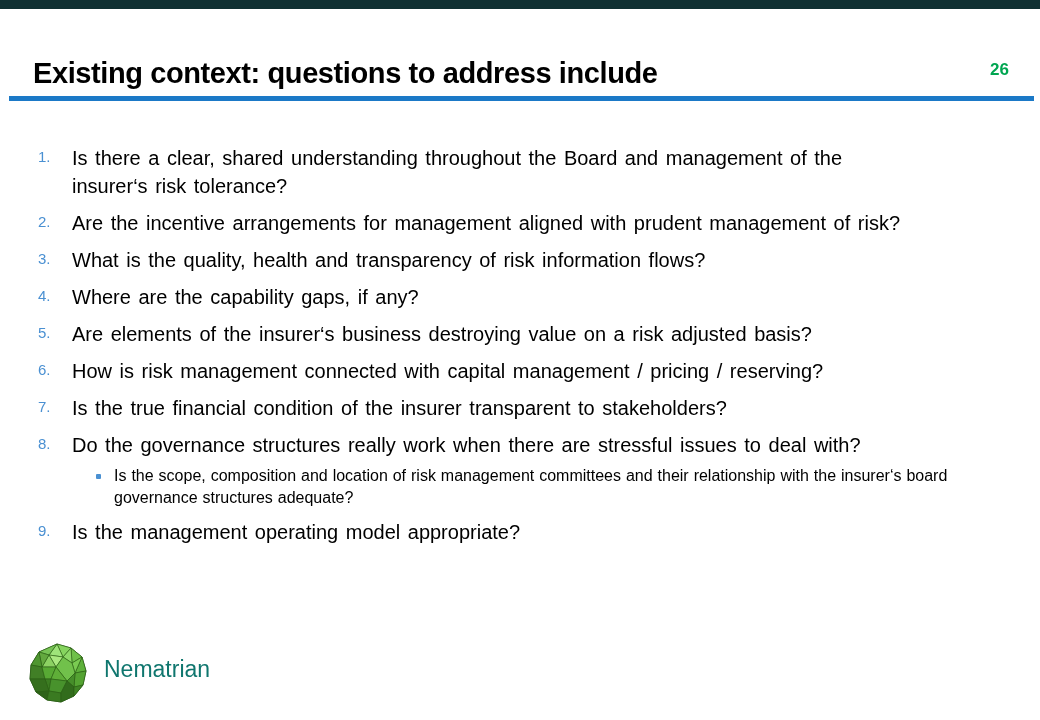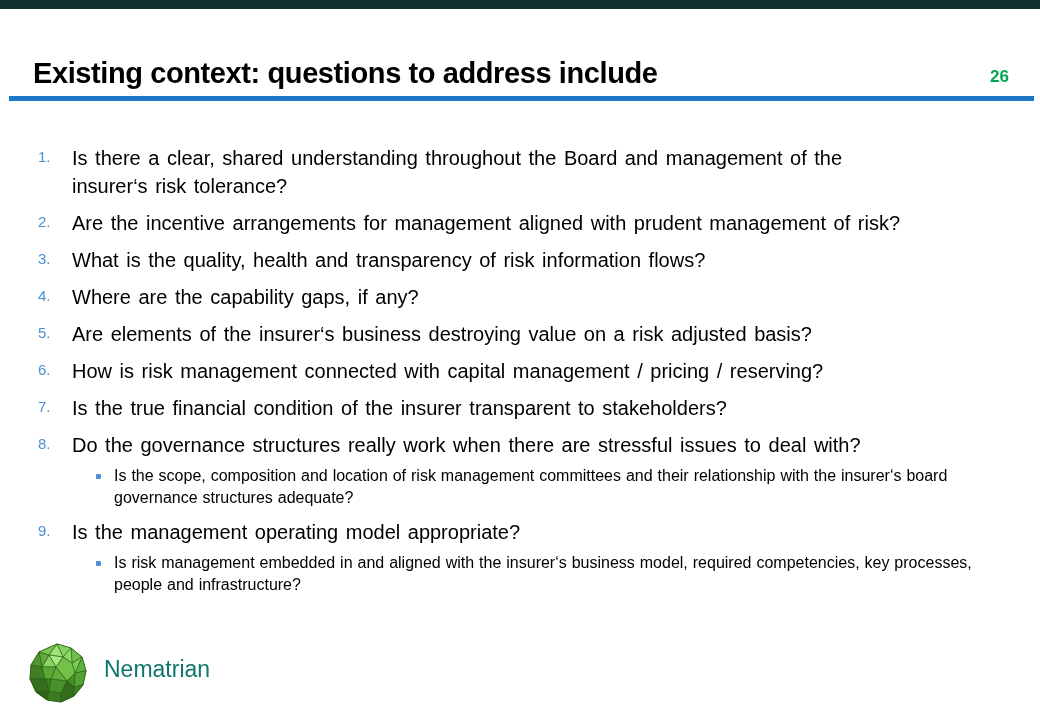--- a/index.html
+++ b/index.html
@@ -5,21 +5,21 @@
   html,body { margin:0; padding:0; background:#ffffff; }
   .slide {
     position:relative; width:1040px; height:720px; background:#ffffff;
     font-family:"Liberation Sans", sans-serif; overflow:hidden; color:#000;
   }
   .topbar { position:absolute; top:0; left:0; width:1040px; height:9px; background:#103032; }
   .title {
     position:absolute; left:33px; top:57px; font-size:29px; font-weight:bold;
     color:#000; letter-spacing:-0.4px; white-space:nowrap; margin:0;
   }
-  .pagenum { position:absolute; right:31px; top:67px; font-size:17px; font-weight:bold; }
+  .pagenum { position:absolute; right:31px; top:60px; font-size:17px; font-weight:bold; }
   .rule { position:absolute; left:9px; right:6px; top:96px; height:5px; }
   .items { position:absolute; left:30px; right:34px; top:144px; margin:0; padding:0; list-style:none; }
   .item { display:flex; margin-bottom:9px; }
   .num { flex:0 0 34px; padding-left:8px; box-sizing:content-box; font-size:15px; color:#4a90d2; padding-top:4px; }
   .itext { flex:1; }
   .q { margin:0; font-size:20px; line-height:28px; color:#000; word-spacing:2px; }
   .q.narrow { max-width:825px; }
   .sub { display:flex; margin:6px 0 0 24px; }
   .dot { flex:0 0 5px; width:5px; height:5px; background:#4a90d2; border-radius:1px; margin:9px 13px 0 0; }
   .subq { margin:0; font-size:16px; line-height:22px; color:#000; max-width:880px; word-spacing:0.5px; }
@@ -87,24 +87,20 @@
         <div class="sub">
           <span class="dot"></span>
           <p class="subq">Is the scope, composition and location of risk management committees and their relationship with the insurer‘s board governance structures adequate?</p>
         </div>
       </div>
     </li>
     <li class="item">
       <span class="num">9.</span>
       <div class="itext">
         <p class="q">Is the management operating model appropriate?</p>
-        <div class="sub">
-          <span class="dot"></span>
-          <p class="subq">Is risk management embedded in and aligned with the insurer‘s business model, required competencies, key processes, people and infrastructure?</p>
-        </div>
       </div>
     </li>
   </ol>
 
   <svg class="logo" viewBox="0 0 60 60" aria-hidden="true">
     <polygon points="30,1 44,5 55,14 59,28 56,42 47,53 34,59 20,57 9,49 3,36 4,22 12,9" fill="#4ea32c" stroke="#1e4d0e" stroke-width="0.8"></polygon>
     <g stroke="#2a5c14" stroke-width="0.6" stroke-linejoin="round">
       <polygon points="30,1 44,5 36,14" fill="#86d45f"></polygon>
       <polygon points="30,1 36,14 22,12" fill="#9fe47a"></polygon>
       <polygon points="30,1 22,12 12,9" fill="#77c355"></polygon>

